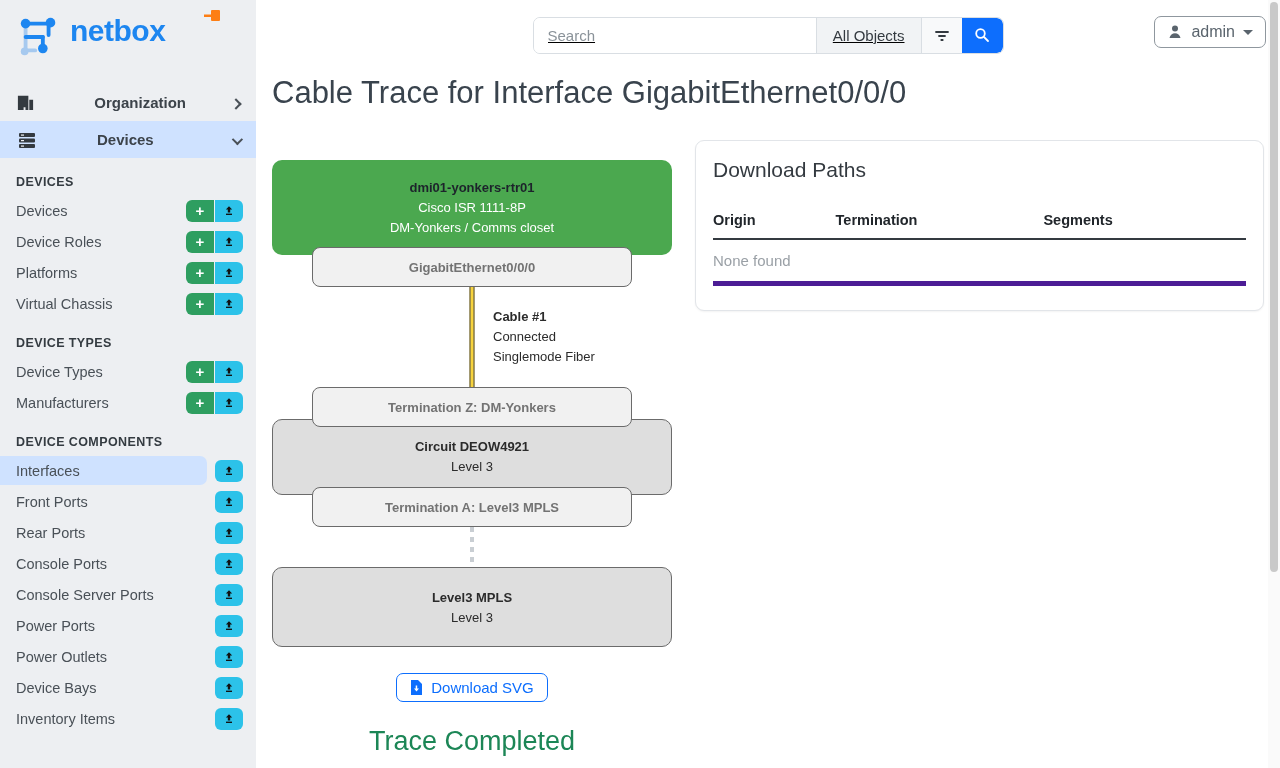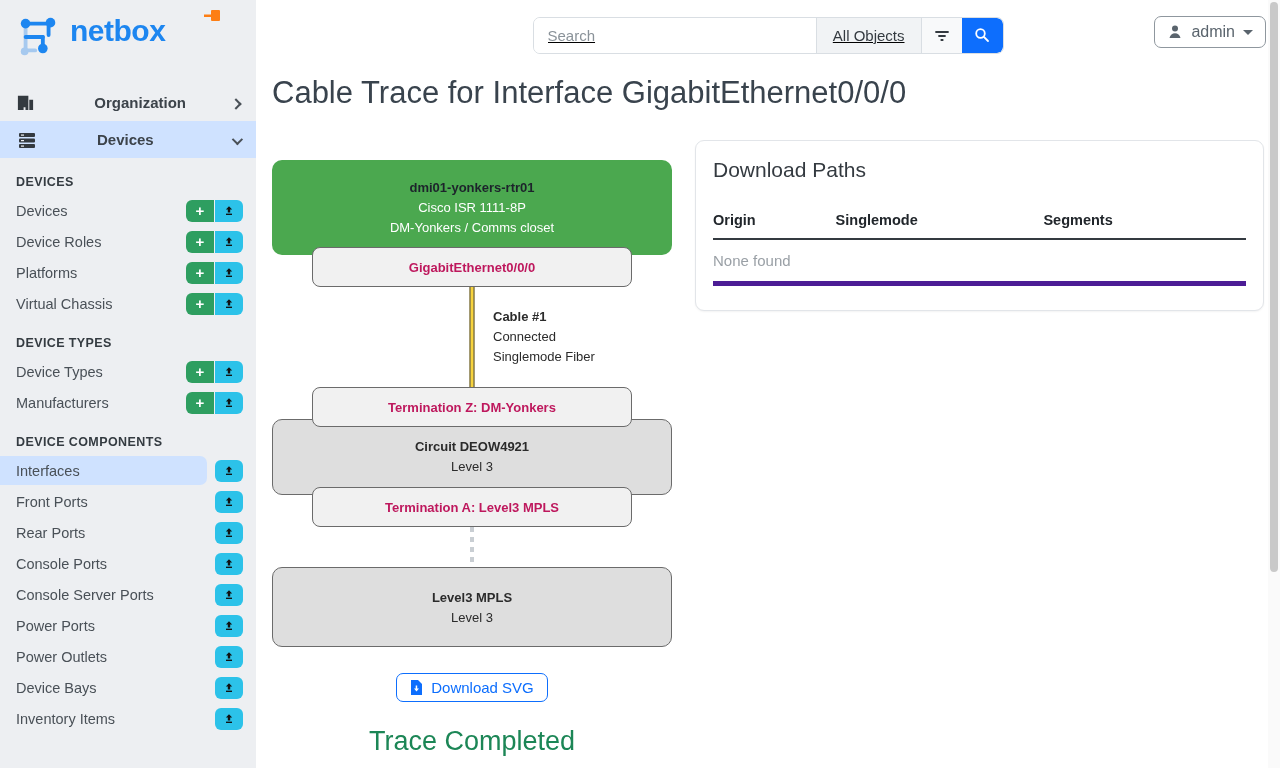--- a/index.html
+++ b/index.html
@@ -45,21 +45,21 @@
   .caret { width:0; height:0; border-left:5px solid transparent; border-right:5px solid transparent; border-top:5px solid #5a646d; }
 
   .page-title { font-size:31px; font-weight:400; color:#39434d; margin:4px 0 0 16px; line-height:38px; }
 
   .content { display:flex; padding:0 16px; margin-top:28px; align-items:flex-start; }
   .trace-col { width:400px; min-width:400px; display:flex; flex-direction:column; align-items:center; margin-top:20px; }
 
   .node-box { width:400px; height:95px; background:var(--node_green,#4ba84f); border-radius:10px; text-align:center; padding-top:18px; font-size:13px; line-height:20px; position:relative; z-index:1; }
   .node-box .nm { font-weight:bold; color:#1d232b; }
   .node-box .sub { color:#fff; }
-  .term-box { width:320px; height:40px; background:#f1f1f1; border:1.5px solid #6b6b6b; border-radius:8px; display:flex; align-items:center; justify-content:center; font-size:13px; font-weight:bold; color:#be185d; position:relative; z-index:3; }
+  .term-box { width:320px; height:40px; background:#f1f1f1; border:1.5px solid #6b6b6b; border-radius:8px; display:flex; align-items:center; justify-content:center; font-size:13px; font-weight:bold; color:#737373; position:relative; z-index:3; }
   .term-box.overlap-up { margin-top:-8px; }
   .cable-seg { position:relative; width:400px; height:100px; }
   .cable-line { position:absolute; left:50%; transform:translateX(-50%); top:0; bottom:0; width:5px; background:var(--cable_yellow,#f7d33d); border-left:1.5px solid #4a4a4a; border-right:1.5px solid #4a4a4a; }
   .cable-lbl { position:absolute; left:calc(50% + 21px); top:20px; font-size:13px; line-height:20px; color:#2b2b2b; text-align:left; }
   .cable-lbl .b { font-weight:bold; }
   .big-gray { width:400px; background:#dedede; border:1.5px solid #6b6b6b; border-radius:10px; text-align:center; font-size:13px; line-height:20px; color:#2b2b2b; position:relative; z-index:2; }
   .circuit-box { height:76px; margin-top:-8px; padding-top:17px; }
   .provider-box { height:80px; padding-top:20px; z-index:1; }
   .big-gray .nm { font-weight:bold; }
   .dash-seg { width:4px; height:40px; background:repeating-linear-gradient(to bottom, #c9ced3 0 5px, transparent 5px 10px); }
@@ -388,21 +388,21 @@
         </button>
         <div class="trace-done">Trace Completed</div>
       </div>
 
       <div class="paths-card">
         <div class="paths-title">Download Paths</div>
         <table class="paths-table">
           <thead>
             <tr>
               <th>Origin</th>
-              <th>Singlemode</th>
+              <th>Termination</th>
               <th>Segments</th>
             </tr>
           </thead>
           <tbody>
             <tr>
               <td colspan="3">None found</td>
             </tr>
           </tbody>
         </table>
       </div>

